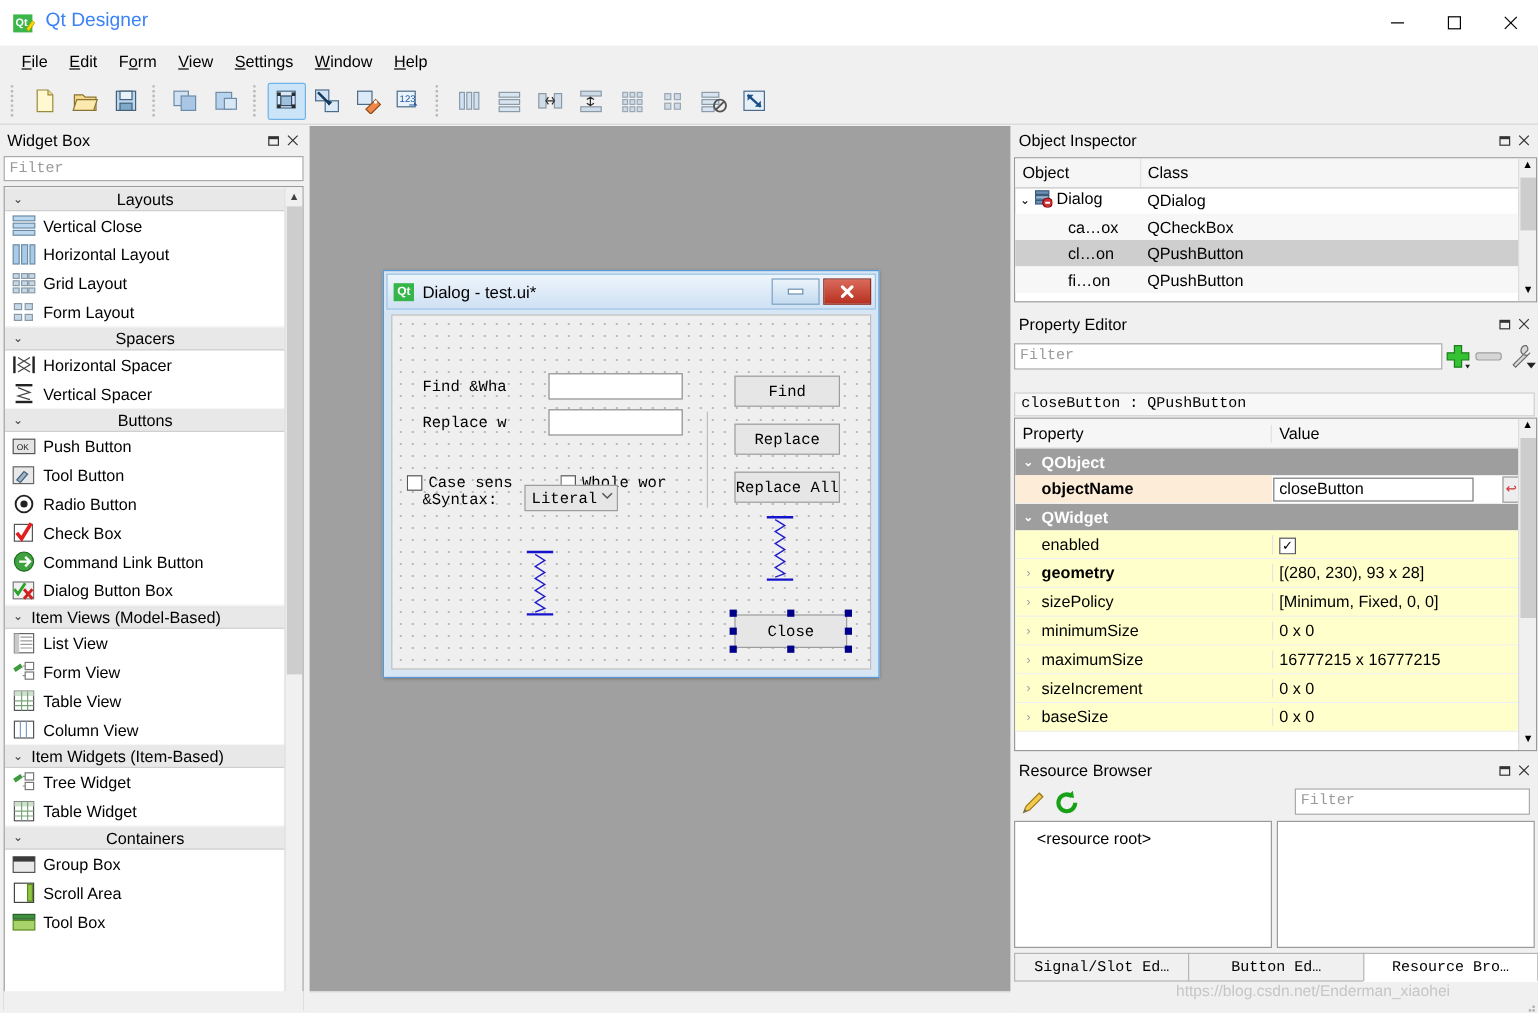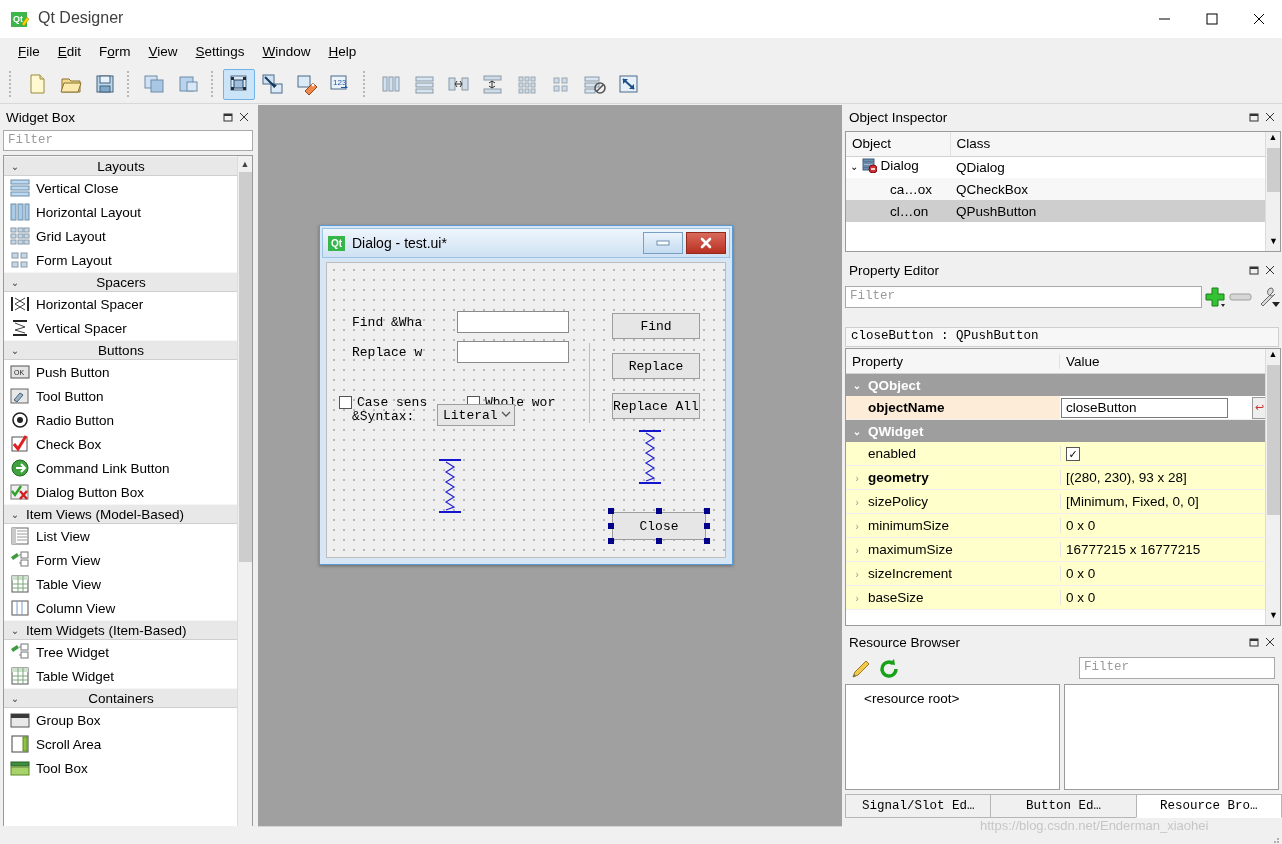--- a/index.html
+++ b/index.html
@@ -11,21 +11,21 @@
     color:#000;
     background:#ffffff;
     overflow:hidden;
     position:relative;
   }
   .app { position:relative; width:1282px; height:844px; background:#f0f0f0; }
 
   
   .titlebar { position:absolute; left:0; top:0; width:1282px; height:38px; background:#ffffff; border-bottom:1px solid #ffffff; }
   .titlebar .app-icon { position:absolute; left:10px; top:10px; width:19px; height:19px; }
-  .titlebar .app-title { position:absolute; left:38px; top:9px; font-size:16px; color:#404040; }
+  .titlebar .app-title { position:absolute; left:38px; top:9px; font-size:16px; color:#3b82f6; }
   .win-btns { position:absolute; right:0; top:0; height:38px; display:flex; }
   .win-btn { width:47px; height:38px; display:flex; align-items:center; justify-content:center; cursor:default; }
 
   
   .menubar { position:absolute; left:0; top:38px; width:1282px; height:27px; background:#f0f0f0; display:flex; align-items:center; padding-left:9px; }
   .menu-item { padding:3px 9px; font-size:13.5px; color:#000; cursor:default; }
   .menu-item u { text-decoration:underline; }
 
   
   .toolbar { position:absolute; left:0; top:65px; width:1282px; height:39px; background:#f0f0f0; display:flex; align-items:center; padding-left:4px; border-bottom:1px solid #d8d8d8;}
@@ -729,20 +729,24 @@
             <td>QDialog</td>
           </tr>
           <tr style="background: rgb(247, 247, 247);">
             <td style="padding-left: 44px; white-space: nowrap;"><span>ca…ox</span></td>
             <td>QCheckBox</td>
           </tr>
           <tr style="background: rgb(206, 206, 206);">
             <td style="padding-left: 44px; white-space: nowrap;"><span>cl…on</span></td>
             <td>QPushButton</td>
           </tr>
+          <tr style="background: rgb(247, 247, 247);">
+            <td style="padding-left: 44px; white-space: nowrap;"><span>fi…on</span></td>
+            <td>QPushButton</td>
+          </tr>
         </tbody>
     </table>
     <div class="oi-scroll">
       <div style="height:15px;text-align:center;font-size:9px;">▲</div>
       <div style="position:absolute;left:1px;top:16px;width:13px;height:44px;background:#cdcdcd;"></div>
       <div style="position:absolute;bottom:0;width:15px;height:15px;text-align:center;font-size:9px;">▼</div>
     </div>
   </div>
 
   <div class="pe-box">

